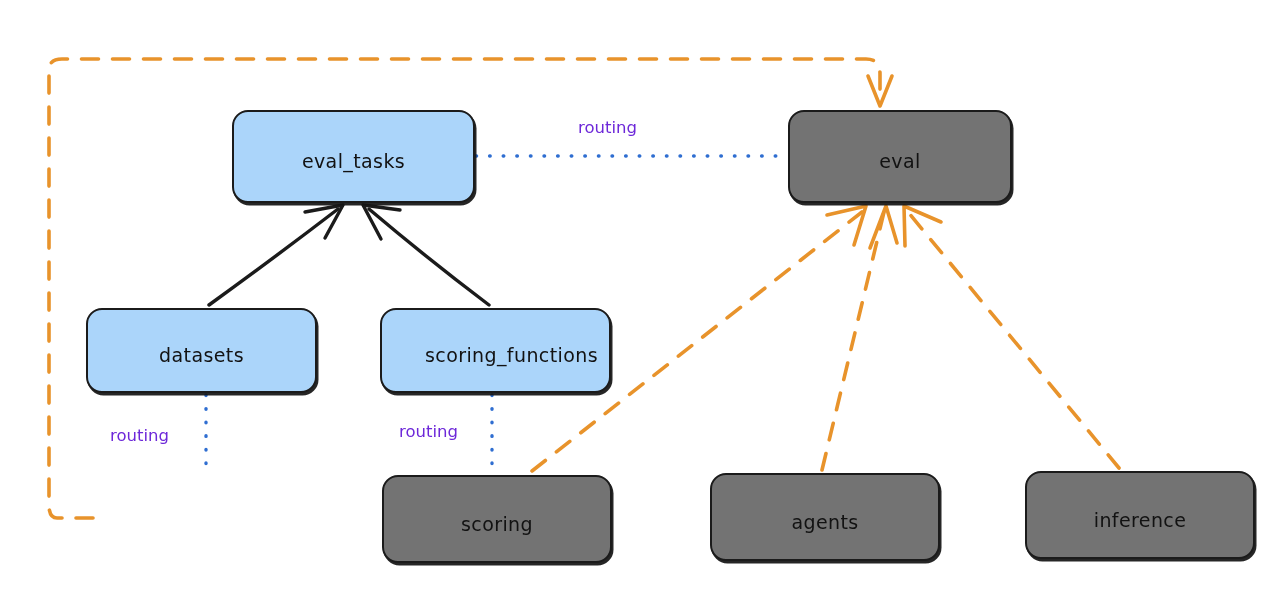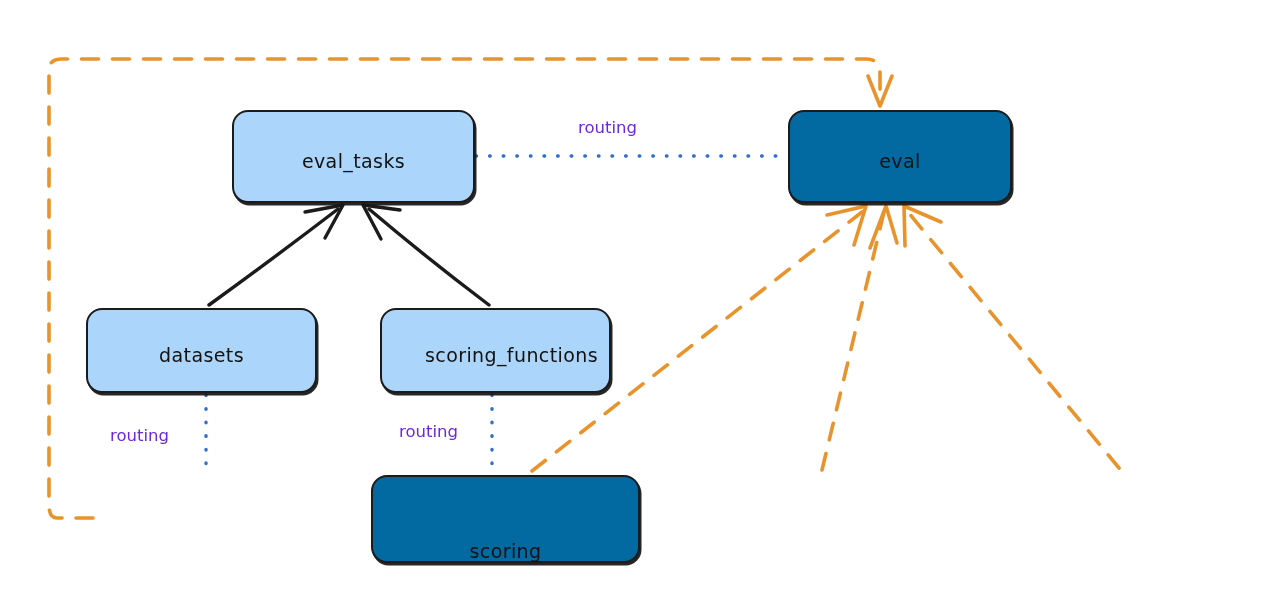--- a/index.html
+++ b/index.html
@@ -32,21 +32,21 @@
     align-items: center;
     justify-content: center;
     border: 2.6px solid #1b1b1b;
     border-radius: 16px;
     box-shadow: 1.5px 2.5px 0 0 rgba(20,20,20,0.92);
   }
   .node.blue {
     background: #ABD5FA;
   }
   .node.green {
-    background: #0369a1;
+    background: #737373;
   }
   .node-label {
     font-family: "DejaVu Sans", sans-serif;
     font-size: 19px;
     color: #121212;
     letter-spacing: 0.4px;
     white-space: nowrap;
     line-height: 1;
     margin-top: 10px;
   }
@@ -101,25 +101,31 @@
 
   <div class="node blue" style="left:86px; top:308px; width:231px; height:85px;">
     <span class="node-label">datasets</span>
   </div>
 
   <div class="node blue" style="left:380px; top:308px; width:231px; height:85px;padding-left:32px;">
     <span class="node-label">scoring_functions</span>
   </div>
 
 
-  <div class="node green" style="left:371px; top:475px; width:269px; height:88px;align-items:flex-end;">
+  <div class="node green" style="left:382px; top:475px; width:230px; height:88px;">
     <span class="node-label">scoring</span>
   </div>
 
+  <div class="node green" style="left:710px; top:473px; width:230px; height:88px;">
+    <span class="node-label">agents</span>
+  </div>
 
+  <div class="node green" style="left:1025px; top:471px; width:230px; height:88px;">
+    <span class="node-label">inference</span>
+  </div>
 
   <span class="edge-label" style="left:578px; top:120px;">routing</span>
 
   <span class="edge-label" style="left:110px; top:428px;">routing</span>
 
   <span class="edge-label" style="left:399px; top:424px;">routing</span>
 
 </div>
 
 </body></html>

